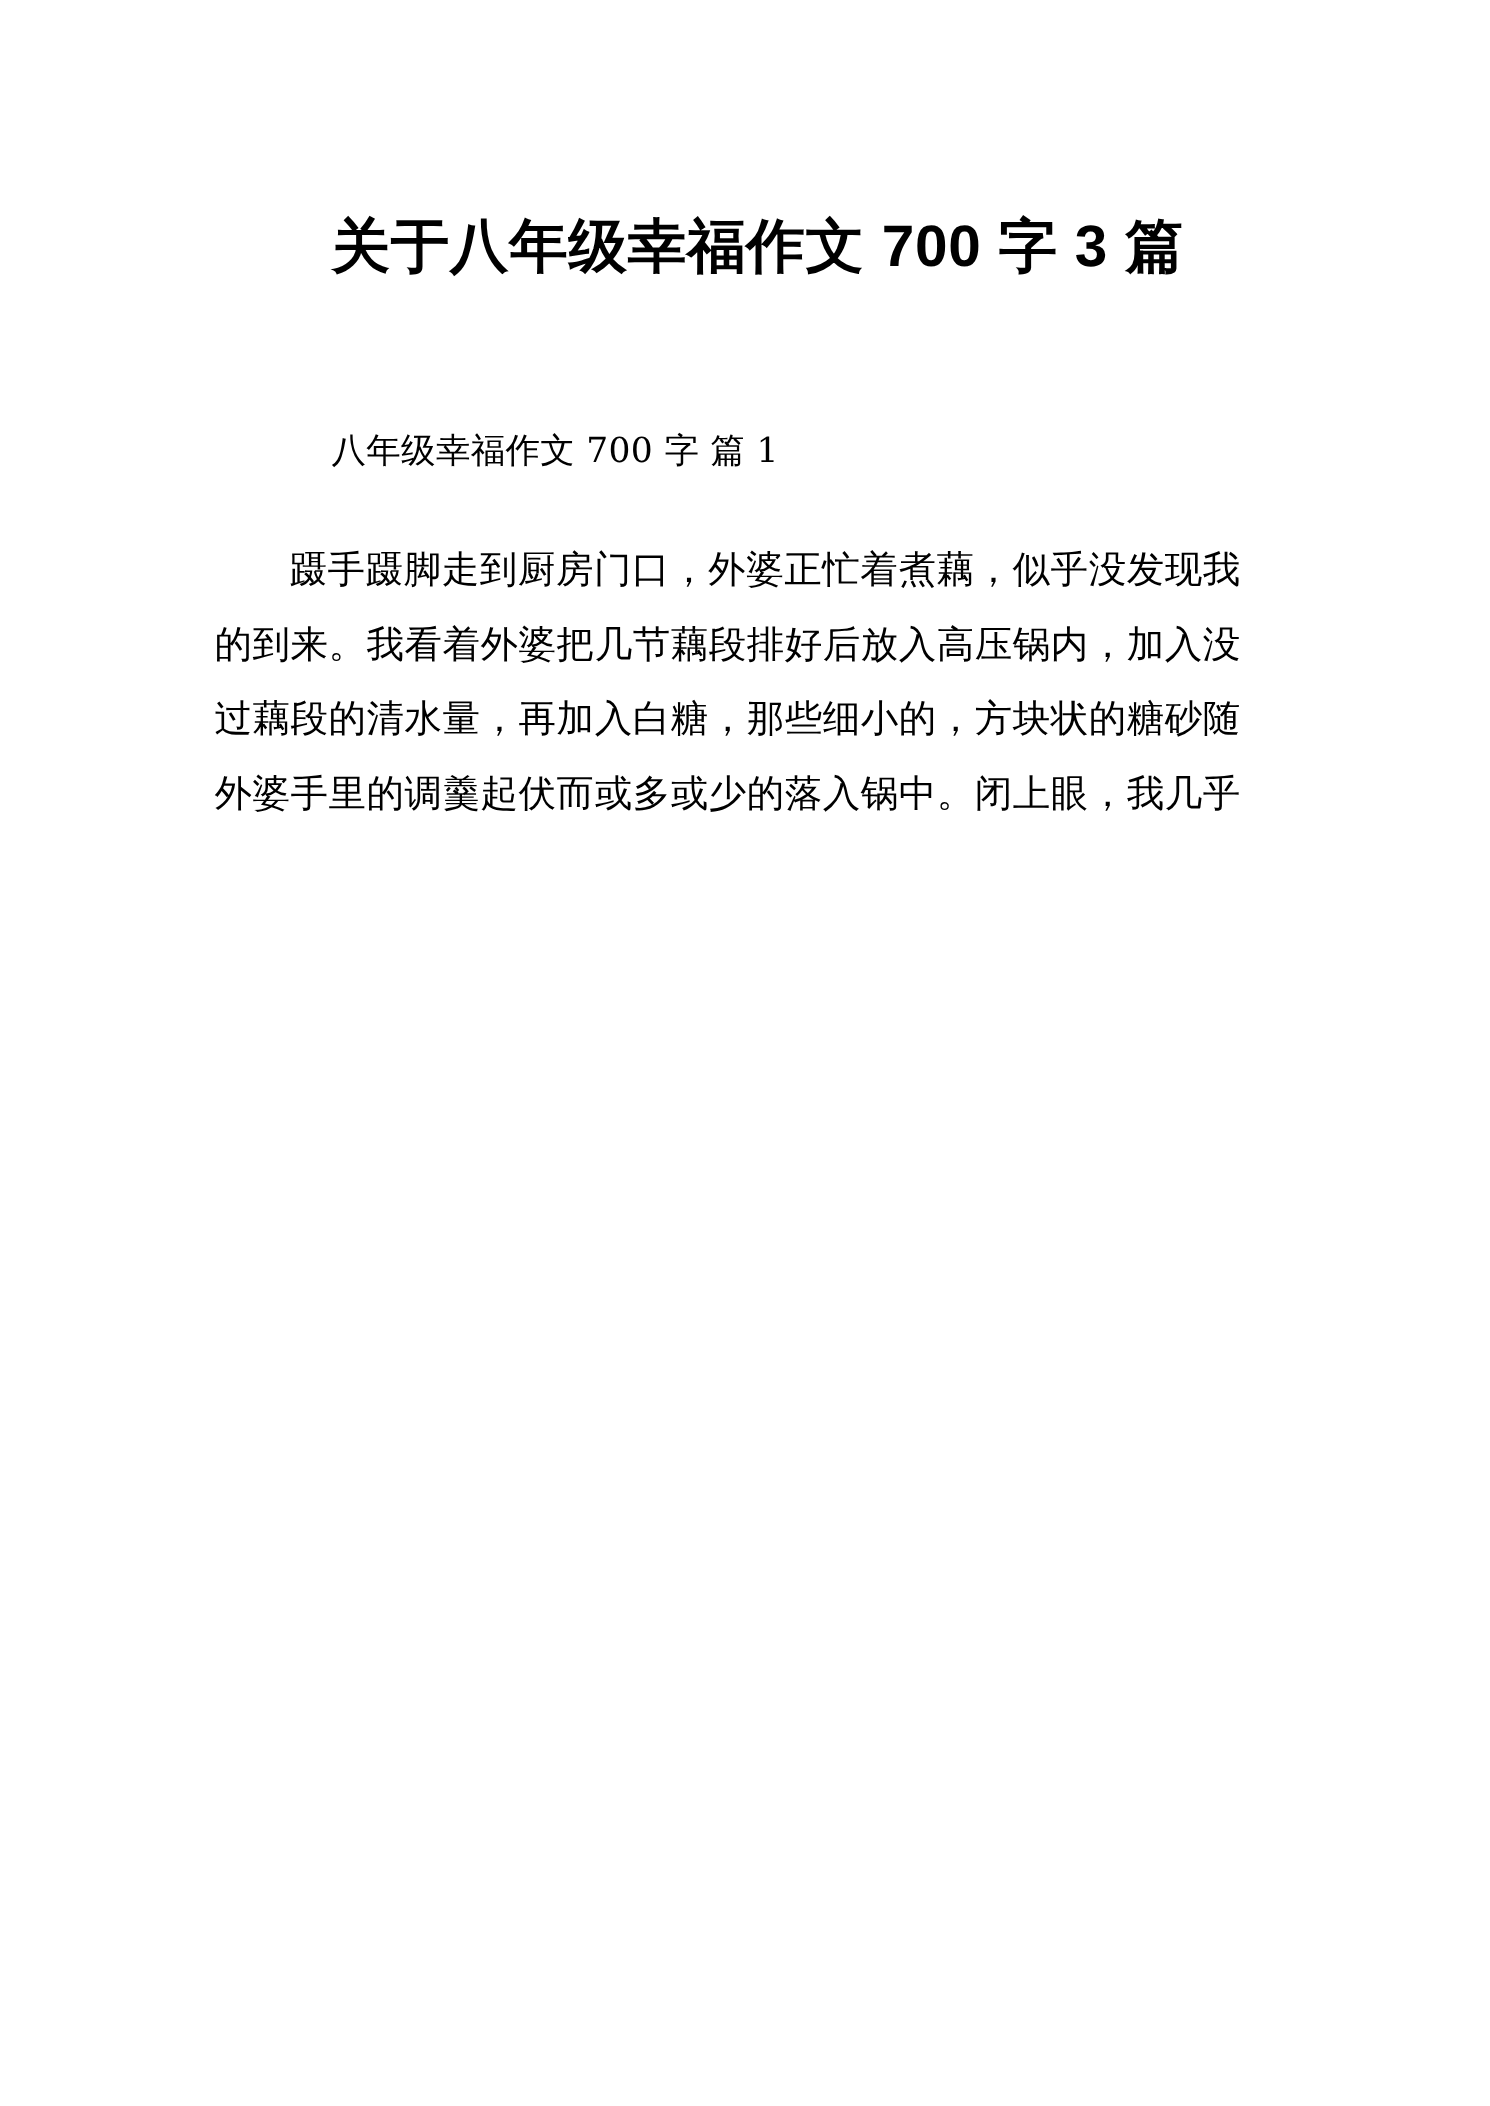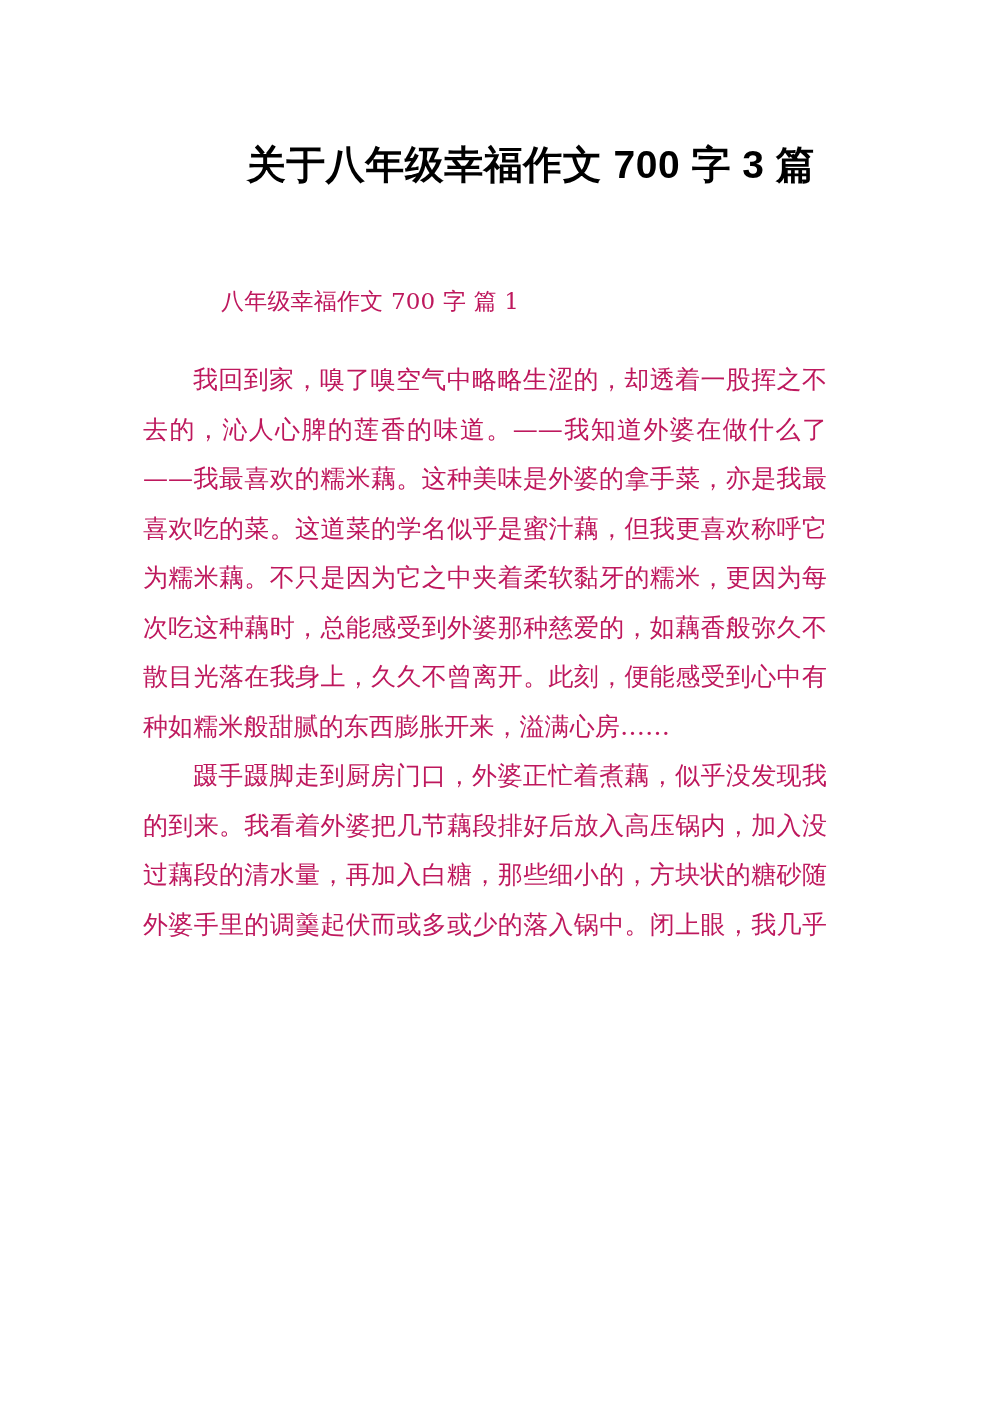--- a/index.html
+++ b/index.html
@@ -23,36 +23,35 @@
     left: 221px;
     top: 113px;
     width: 620px;
     font-family: "Liberation Sans", "DejaVu Sans", sans-serif;
     font-size: 39px;
     font-weight: 600;
     line-height: 52px;
     color: #000000;
     letter-spacing: 0.5px;
     white-space: nowrap;
-    text-align: center;
   }
 
   
   .body-block {
     position: absolute;
     left: 143px;
     top: 276px;
     width: 684px;
   }
 
   .line,
   .para {
     font-family: "DejaVu Serif", "Liberation Serif", serif;
     font-size: 25px;
-    color: #be185d;
+    color: #000000;
     line-height: 49.5px;
     margin: 0;
   }
 
   
   .line {
     padding-left: 78px;
     white-space: nowrap;
     letter-spacing: 0.2px;
   }
@@ -88,19 +87,18 @@
 
   <div class="body-block">
 
     <div class="line sub">八年级幸福作文 700 字  篇 1</div>
 
     <div class="gap-a"></div>
 
 
     <div class="gap-b"></div>
 
-    <p class="para">我回到家，嗅了嗅空气中略略生涩的，却透着一股挥之不去的，沁人心脾的莲香的味道。——我知道外婆在做什么了——我最喜欢的糯米藕。这种美味是外婆的拿手菜，亦是我最喜欢吃的菜。这道菜的学名似乎是蜜汁藕，但我更喜欢称呼它为糯米藕。不只是因为它之中夹着柔软黏牙的糯米，更因为每次吃这种藕时，总能感受到外婆那种慈爱的，如藕香般弥久不散目光落在我身上，久久不曾离开。此刻，便能感受到心中有种如糯米般甜腻的东西膨胀开来，溢满心房……</p>
 
     <p class="para clipped">蹑手蹑脚走到厨房门口，外婆正忙着煮藕，似乎没发现我的到来。我看着外婆把几节藕段排好后放入高压锅内，加入没过藕段的清水量，再加入白糖，那些细小的，方块状的糖砂随外婆手里的调羹起伏而或多或少的落入锅中。闭上眼，我几乎可以想像这些糖粒融入藕中所带来的甘甜口感。“扑哧——”开火。先用大火把水煮沸。“嘶——”再转小火煮两个小时。——我在心中默默念着，外婆已为我做这藕无数次，我已能将步骤从头到尾一字不差地背出。在这时候，外婆略歇了歇，捶了捶腰，准备做蜜汁。她将另一口炒锅放在灶头上，依次放入清水、白糖、蜂蜜、蜜桂花，然后开始找淀</p>
 
   </div>
 
 </div>
 
 </body></html>

